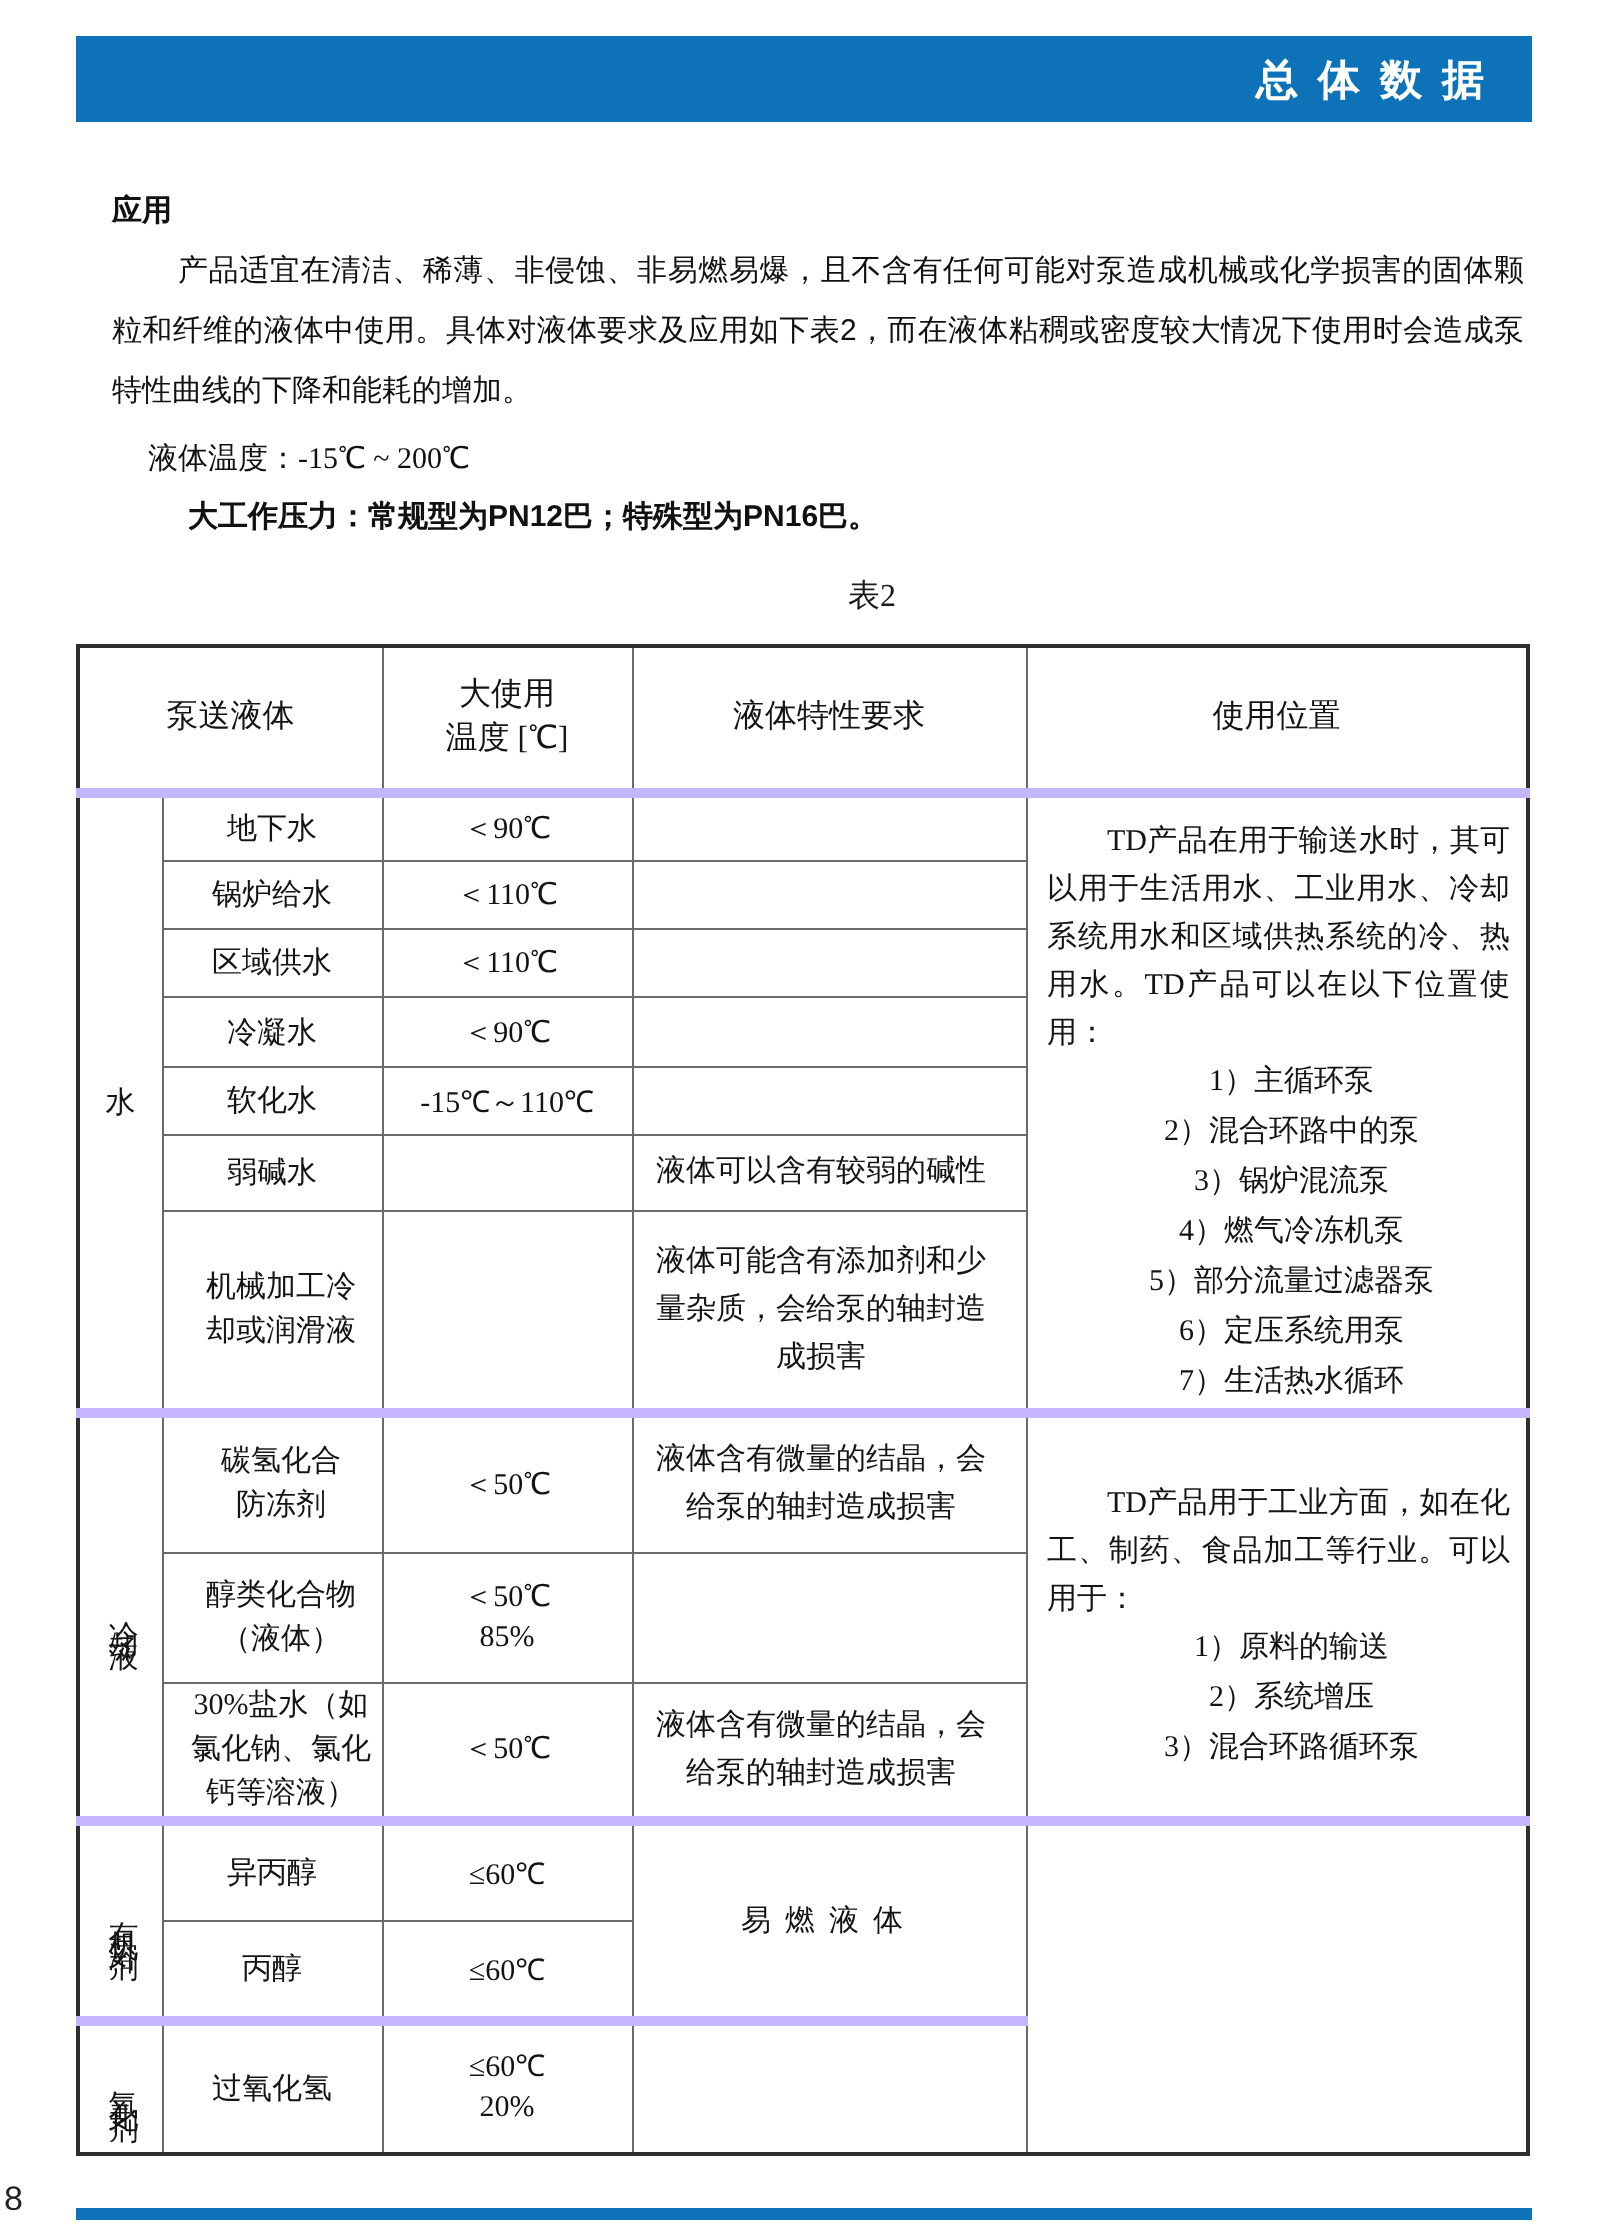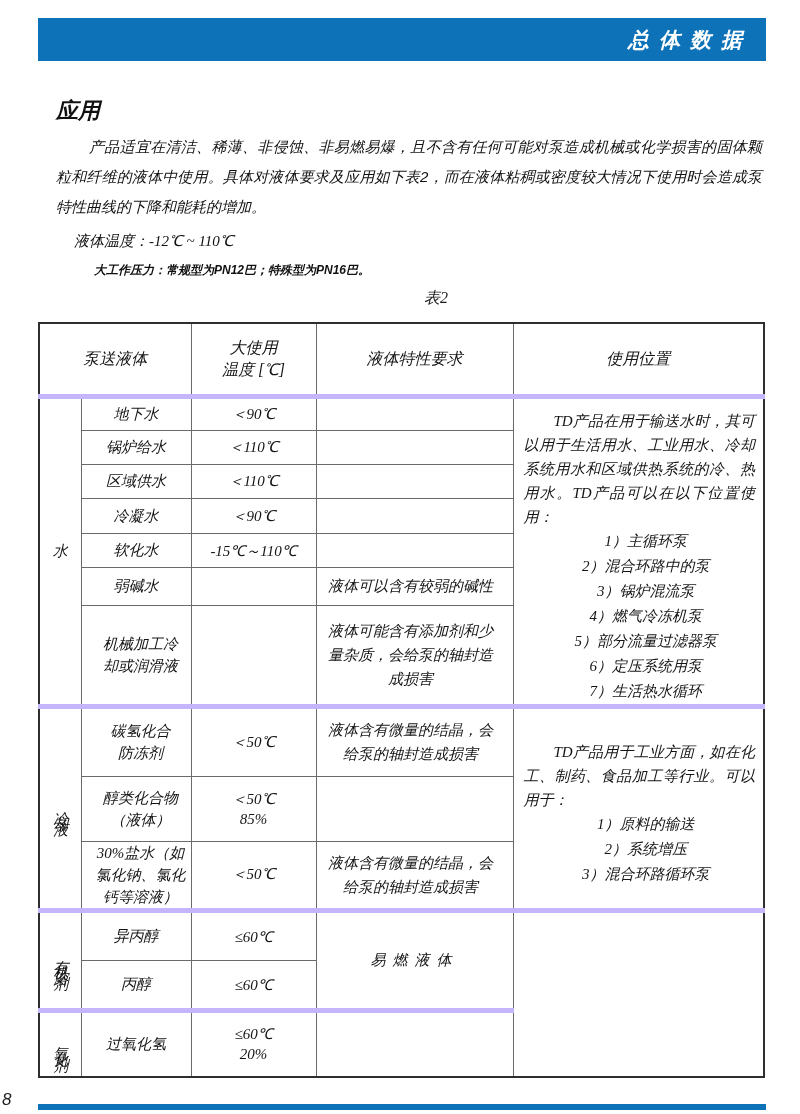--- a/index.html
+++ b/index.html
@@ -1,43 +1,43 @@
 <!DOCTYPE html>
 <html><head>
 <meta charset="utf-8">
 <style>
   * { margin:0; padding:0; box-sizing:border-box; }
   html,body { background:#ffffff; }
   .page {
     position:relative; width:800px; height:1114px; background:#ffffff;
-    font-family:"Liberation Serif", serif; color:#1a1a1a; overflow:hidden;font-style:italic;
+    font-family:"Liberation Serif", serif; color:#1a1a1a; overflow:hidden;
   }
   
   .topbar {
     position:absolute; left:38px; top:18px; width:728px; height:43px;
     background:#0e72b8; display:flex; align-items:center; justify-content:flex-end;
     padding-right:14px;
   }
   .topbar-title {
     color:#ffffff; font-family:"Liberation Sans", sans-serif; font-weight:bold;
     font-size:21px; letter-spacing:10px;
   }
   
   .app {
     position:absolute; left:56px; top:96px; width:706px;
     font-family:"Liberation Sans", sans-serif; font-size:15px; color:#111;
   }
-  .app-heading { font-size:22px; font-weight:bold; margin-bottom:6px; }
+  .app-heading { font-size:15px; font-weight:bold; margin-bottom:6px; }
   .app-paragraph { text-indent:2.2em; text-align:justify; line-height:30px; }
   .temp-line {
     margin-top:5px; padding-left:18px; line-height:28px;
     font-family:"Liberation Serif", serif; font-size:15px;
   }
   .pressure-line {
-    padding-left:38px; line-height:30px; font-weight:bold; font-size:12px;
+    padding-left:38px; line-height:30px; font-weight:bold; font-size:15px;
   }
   
   .tbl-caption {
     position:absolute; left:0; top:288px; width:100%; text-align:center;
     font-size:16px; font-family:"Liberation Serif", serif;margin-left:36px;
   }
   table.tbl {
     position:absolute; left:38px; top:322px;
     border-collapse:collapse; table-layout:fixed;
     border:2px solid #2e2e2e;
@@ -89,21 +89,21 @@
 
 <div class="page">
 
   <div class="topbar">
     <span class="topbar-title">总体数据</span>
   </div>
 
   <div class="app">
     <div class="app-heading">应用</div>
     <div class="app-paragraph">产品适宜在清洁、稀薄、非侵蚀、非易燃易爆，且不含有任何可能对泵造成机械或化学损害的固体颗粒和纤维的液体中使用。具体对液体要求及应用如下表2，而在液体粘稠或密度较大情况下使用时会造成泵特性曲线的下降和能耗的增加。</div>
-    <div class="temp-line">液体温度：-12℃ ~ 110℃</div>
+    <div class="temp-line">液体温度：-15℃ ~ 200℃</div>
     <div class="pressure-line">大工作压力：常规型为PN12巴；特殊型为PN16巴。</div>
   </div>
 
   <div class="tbl-caption">表2</div>
 
   <table class="tbl">
     <colgroup>
       <col style="width:42px">
         <col style="width:110px">
         <col style="width:125px">

